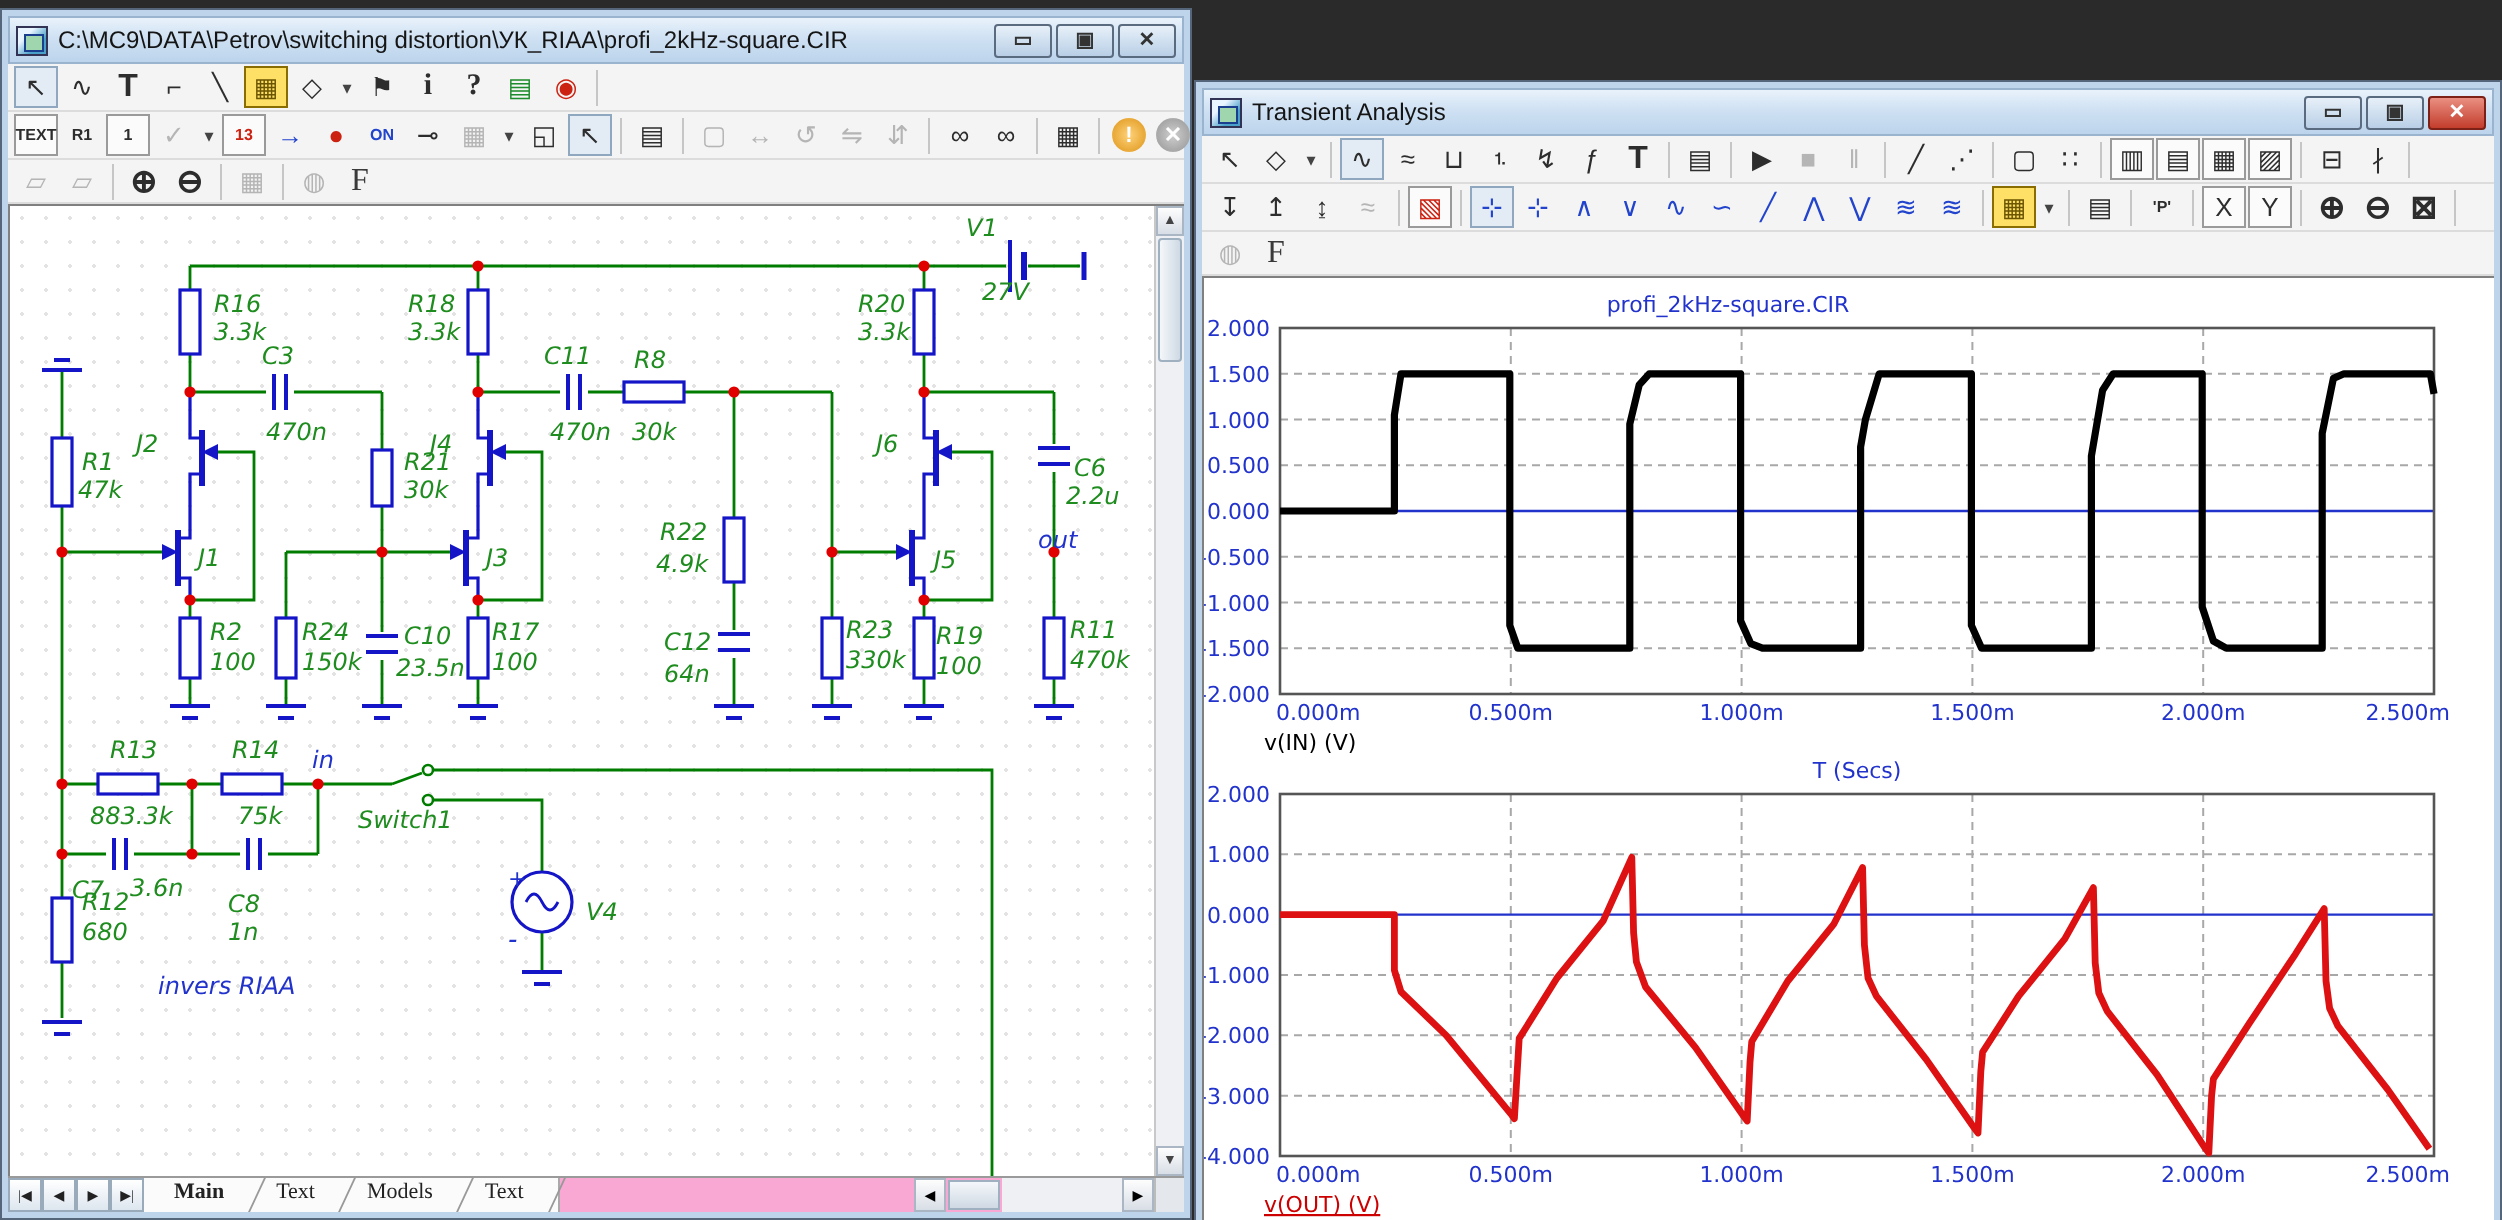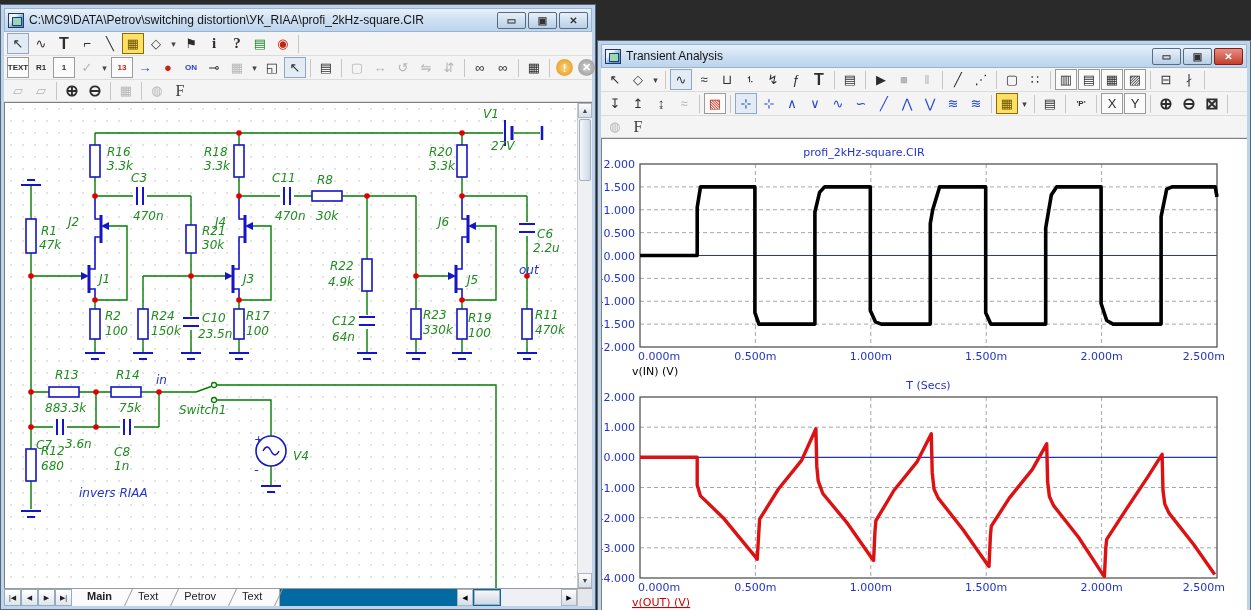--- a/index.html
+++ b/index.html
@@ -47,22 +47,22 @@
                  border-left:1px solid #808080; overflow:hidden;font-style:italic; }
   #schem-canvas { position:absolute; left:0; top:0; width:573px; height:486px; background:#fff;
       background-image:radial-gradient(#e3e3e3 0.8px, transparent 0.9px); background-size:12px 12px; }
   .vscroll { position:absolute; right:0; top:0; bottom:0; width:15px; background:#eef0f3;
              border-left:1px solid #c8c8c8; display:flex; flex-direction:column; }
   .vscroll .sbtn { height:15px; flex:0 0 15px; background:linear-gradient(#fdfdfd,#d8dee6);
              border:1px solid #aab6c4; font-size:7px; color:#444; text-align:center; line-height:14px; }
   .vscroll .thumb { height:62px; margin:1px; background:linear-gradient(90deg,#f4f7fa,#cfd9e4);
              border:1px solid #9fb0c0; border-radius:2px; }
   .vscroll .track { flex:1; }
-  .tabrow { flex:0 0 18px; height:18px; background:#0369a1; border-top:1px solid #9a9a9a;
-            display:flex; align-items:stretch; font-size:11px; }
+  .tabrow { flex:0 0 18px; height:18px; background:#f9a8d4; border-top:1px solid #9a9a9a;
+            display:flex; align-items:stretch; font-size:11px;font-family:Liberation Serif, serif; }
   .navbtn { width:17px; border:1px solid #9ab; background:linear-gradient(#fff,#dde6ef);
             font-size:7px; text-align:center; line-height:16px; color:#222; flex:0 0 17px; }
   .tabs { display:flex; align-items:stretch; background:#fbfbfb; border-right:1px solid #aaa; padding-left:6px;}
   .tab { padding:1px 9px 0 9px; position:relative; color:#222; }
   .tab.active { font-weight:bold; }
   .tabslash { width:8px; color:#888; transform:skewX(-25deg); border-right:1px solid #999; }
   .hscroll { display:flex; margin-left:auto; width:120px; flex:0 0 120px; }
   .hscroll .sbtn { width:16px; flex:0 0 16px; background:linear-gradient(#fdfdfd,#d8dee6);
             border:1px solid #aab6c4; font-size:7px; text-align:center; line-height:16px; }
   .hscroll .thumb { width:26px; background:linear-gradient(#f4f7fa,#cfd9e4); border:1px solid #9fb0c0; margin:1px;}
@@ -343,21 +343,21 @@
   <div class="tabrow">
       <div class="navbtn">|◀</div>
       <div class="navbtn">◀</div>
       <div class="navbtn">▶</div>
       <div class="navbtn">▶|</div>
       <div class="tabs">
         <div class="tab active">Main</div>
         <div class="tabslash"></div>
         <div class="tab">Text</div>
         <div class="tabslash"></div>
-        <div class="tab">Petrov</div>
+        <div class="tab">Models</div>
         <div class="tabslash"></div>
         <div class="tab">Text</div>
         <div class="tabslash"></div>
       </div>
       <div class="hscroll">
         <div class="sbtn">◀</div>
         <div class="thumb"></div>
         <div class="track"></div>
         <div class="sbtn">▶</div>
       </div>

